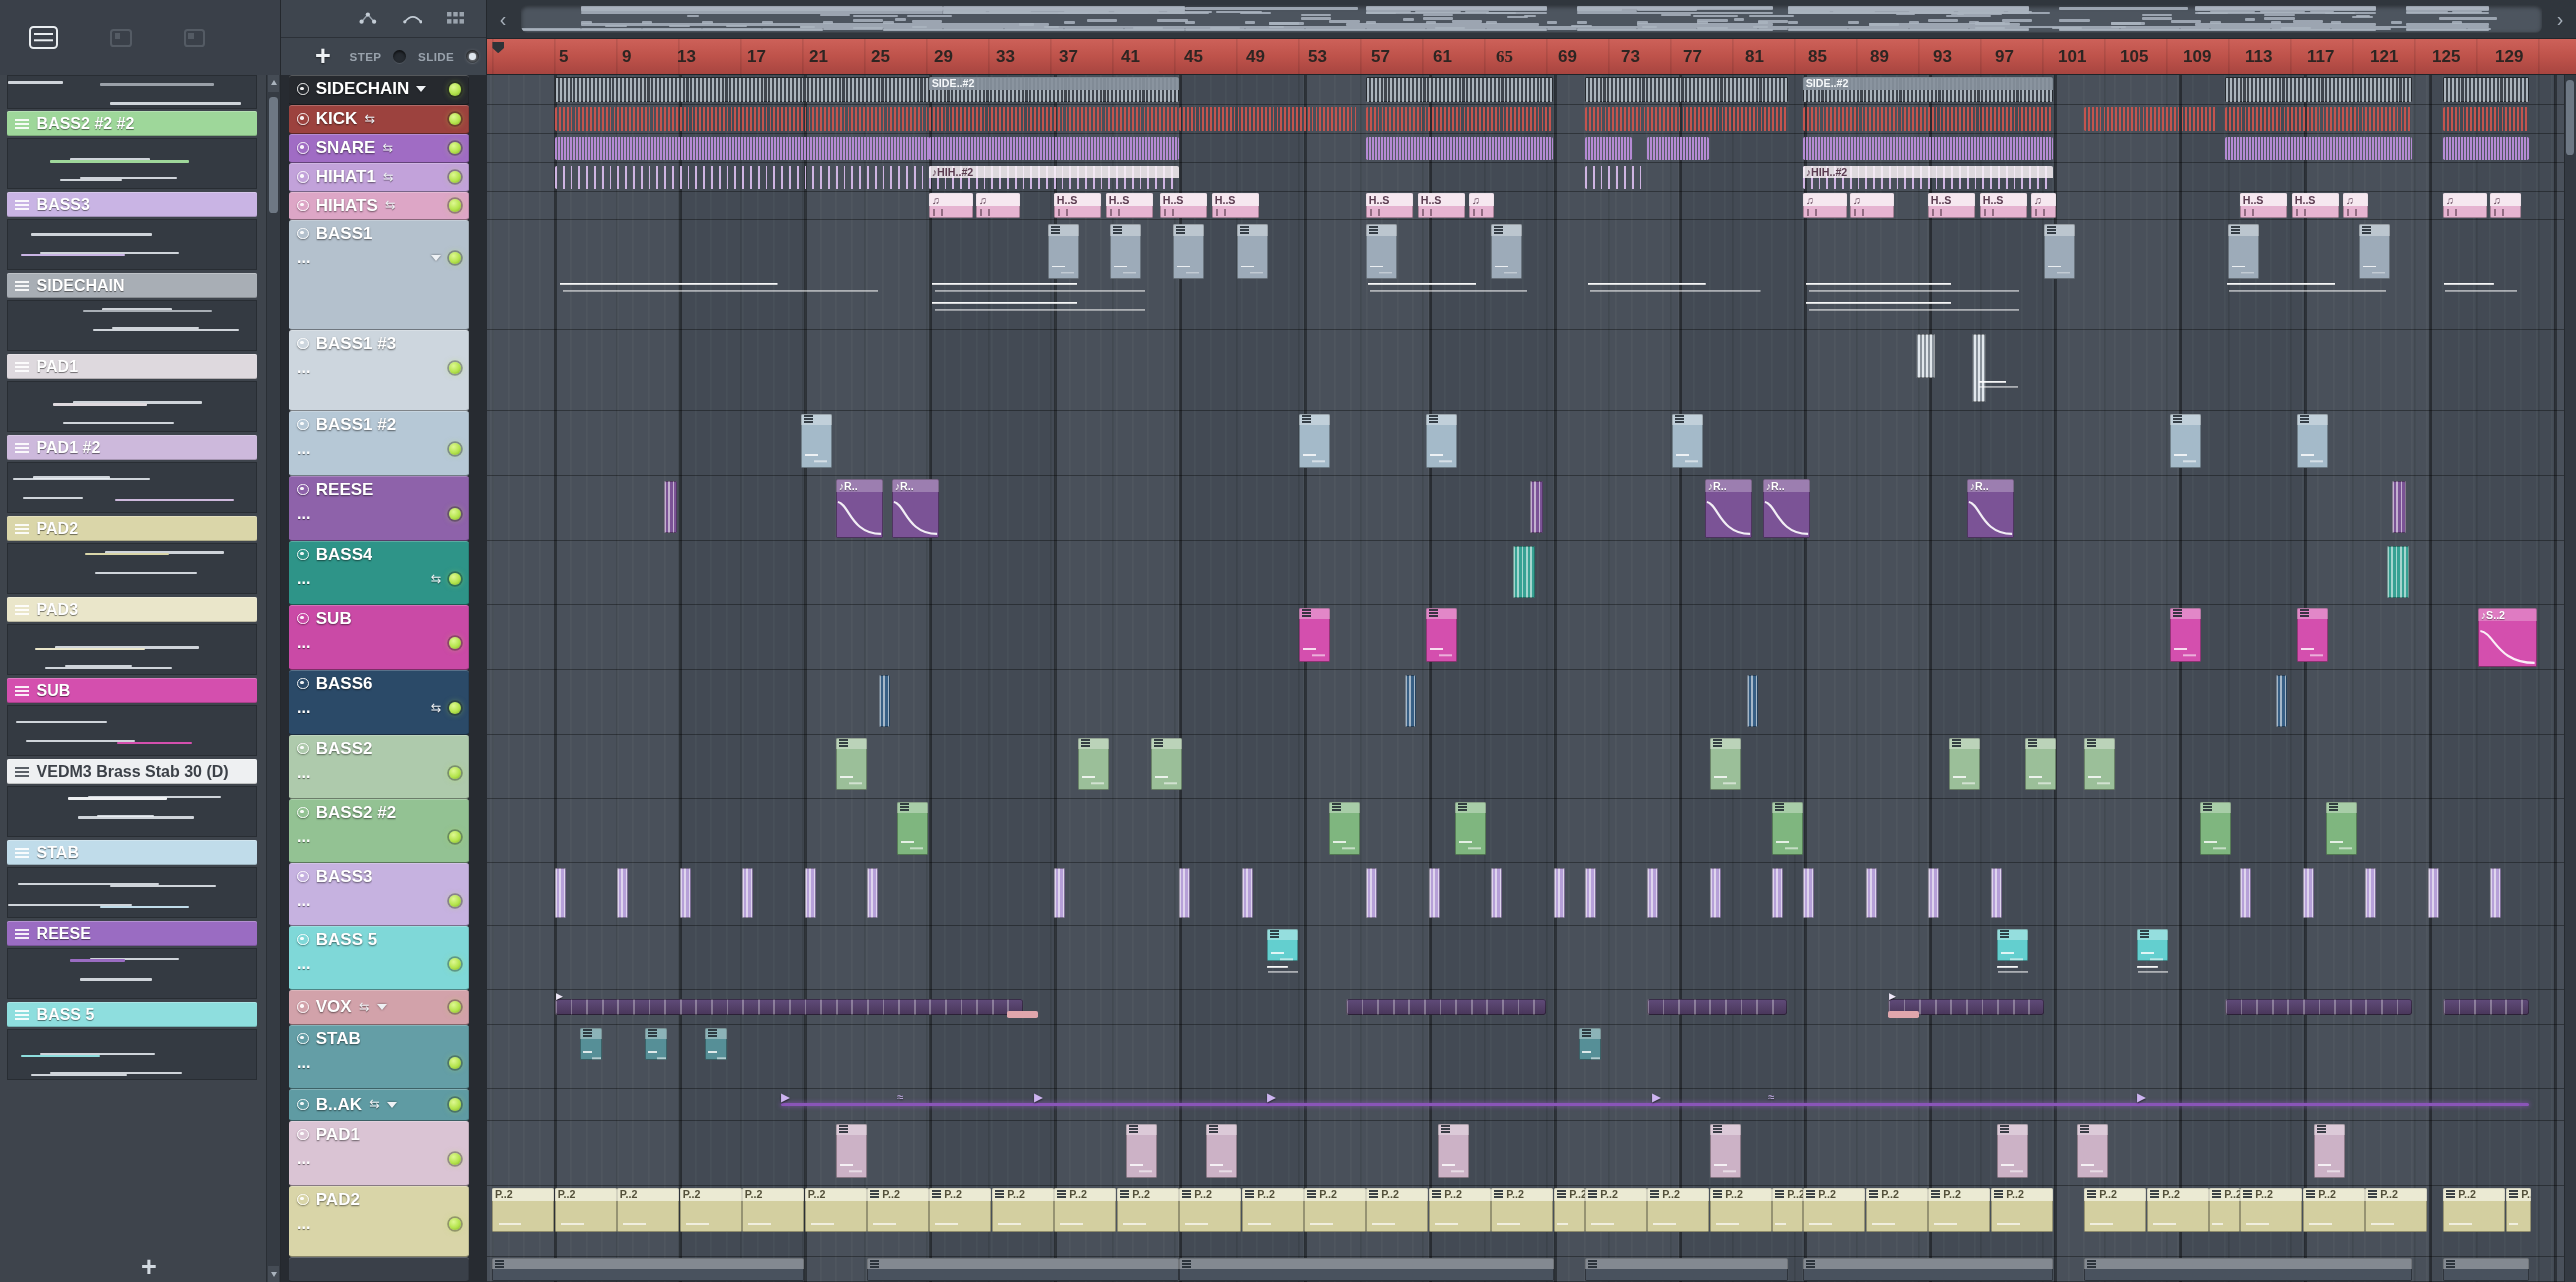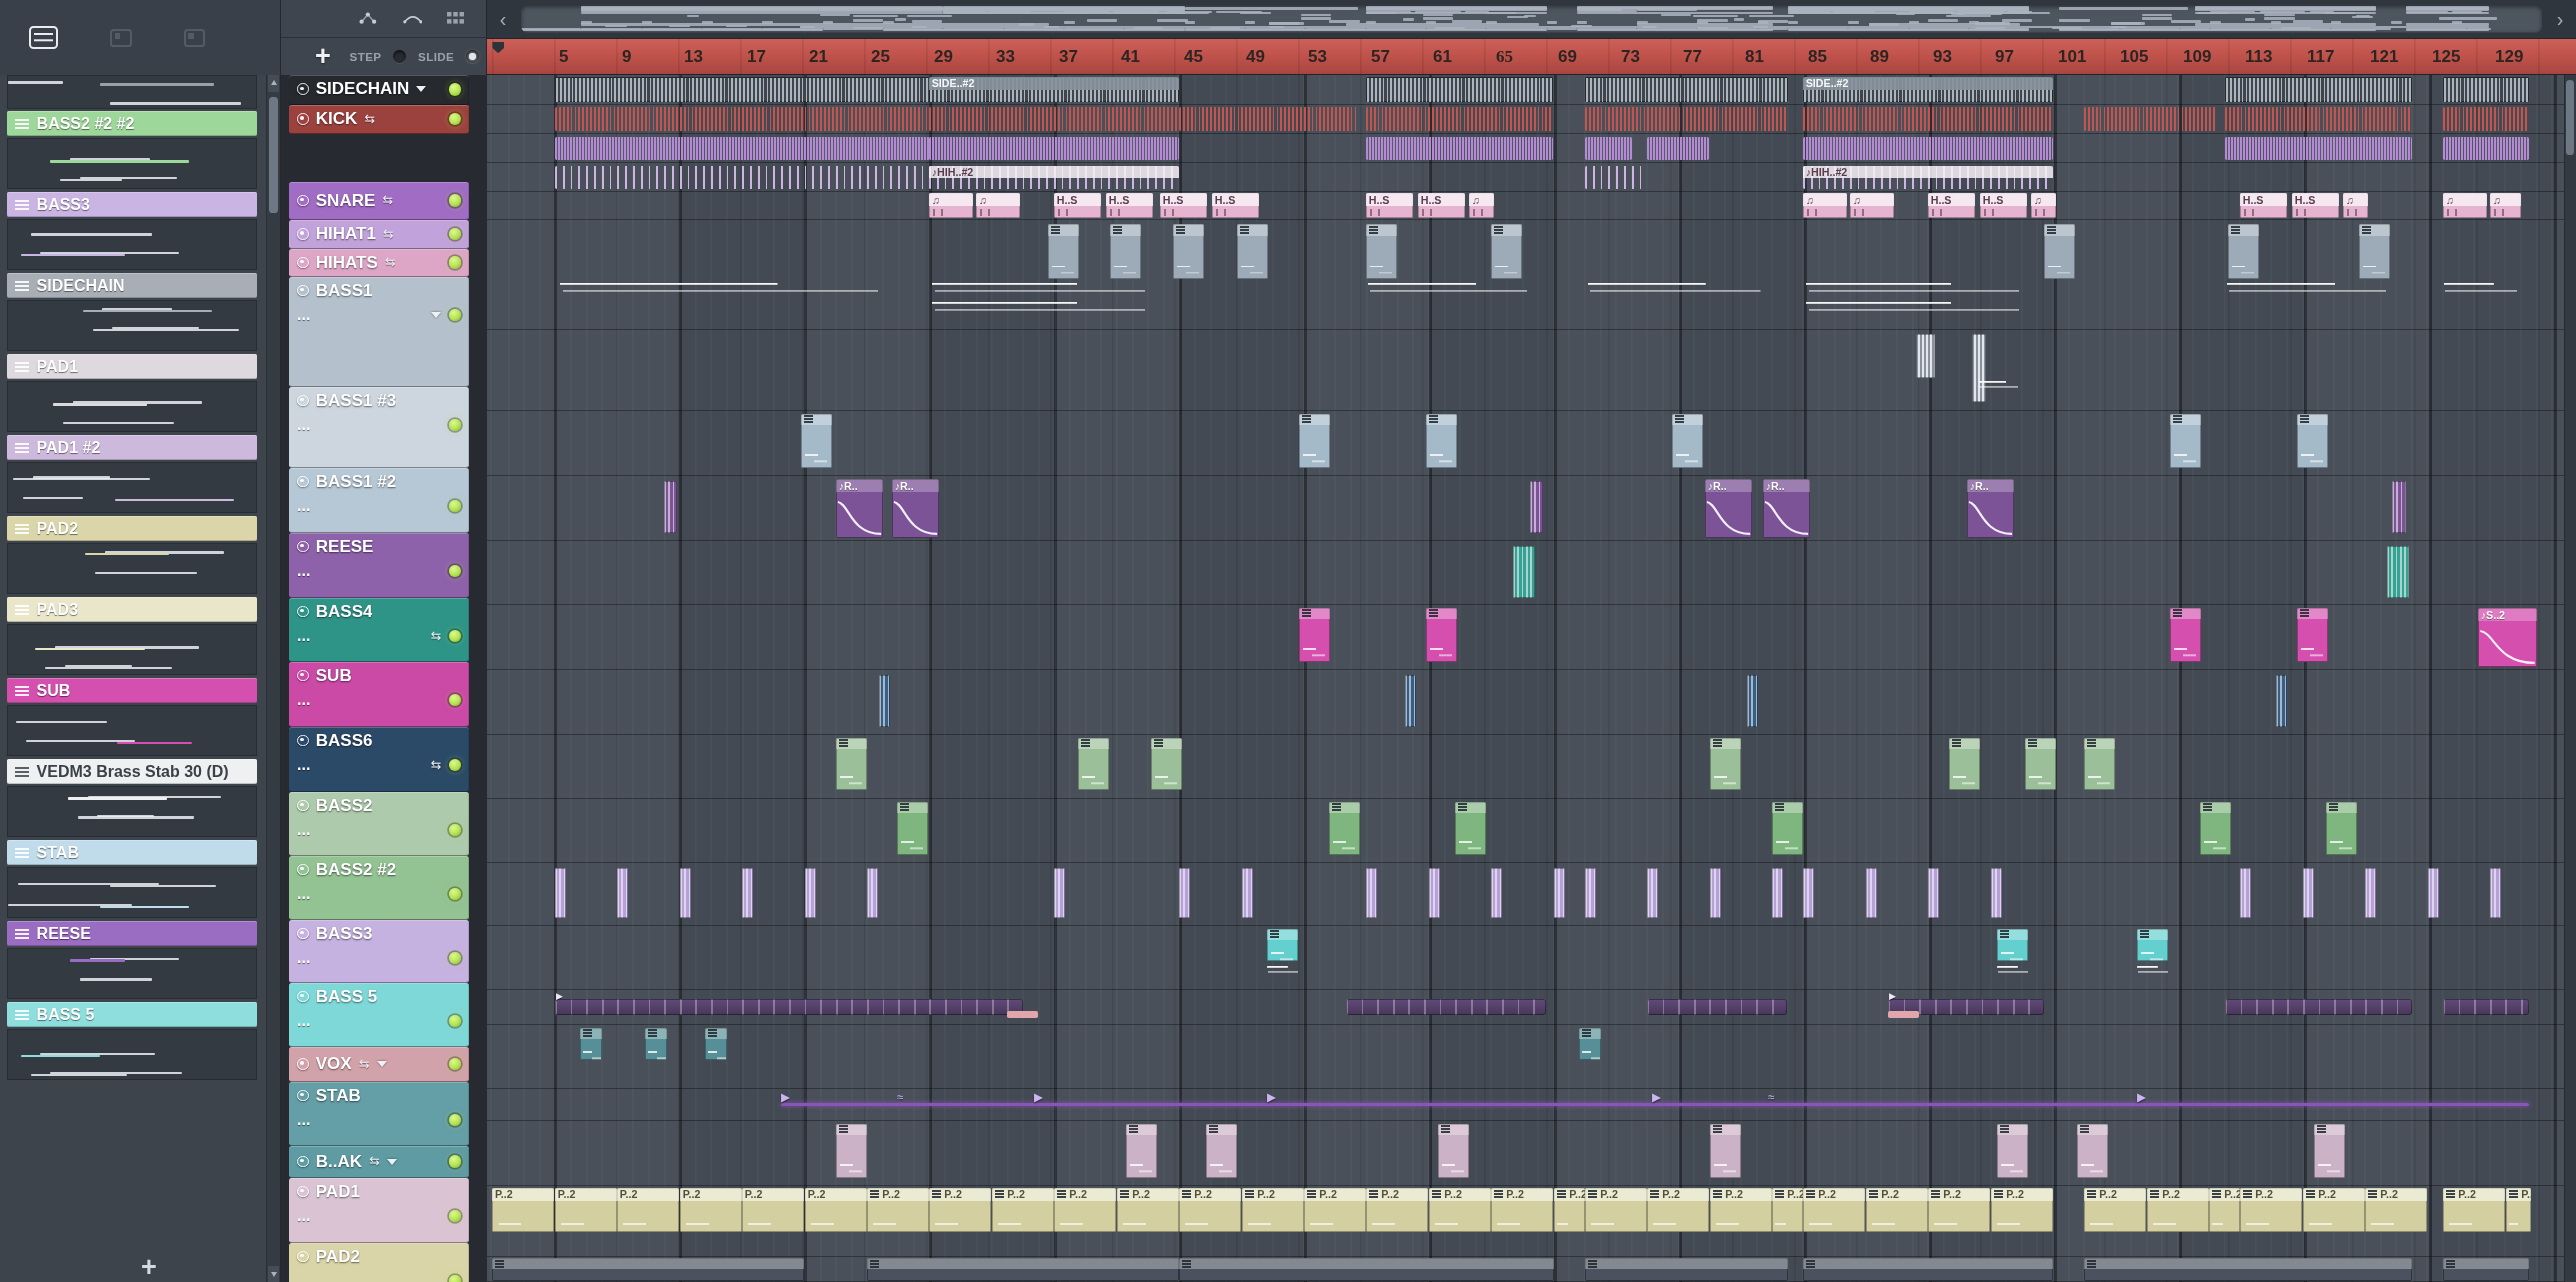--- a/index.html
+++ b/index.html
@@ -422,21 +422,21 @@
           <i style="left: 52.2388%; width: 9.70149%; top: 24px;"></i>
           <i style="left: 62.6866%; width: 11.9403%; top: 24px;"></i>
           <i style="left: 76.1194%; width: 15.6716%; top: 24px;"></i>
           <i style="left: 93.2836%; width: 4.10448%; top: 24px;"></i>
         </div>
       <span class="sb-arrow right">›</span>
     </div>
     <div class="ruler" id="ruler">
         <span class="bar-num" style="left: 72px;">5</span>
         <span class="bar-num" style="left: 135px;">9</span>
-        <span class="bar-num" style="left: 197px;">13</span>
+        <span class="bar-num" style="left: 190px;">13</span>
         <span class="bar-num" style="left: 260px;">17</span>
         <span class="bar-num" style="left: 322px;">21</span>
         <span class="bar-num" style="left: 384px;">25</span>
         <span class="bar-num" style="left: 447px;">29</span>
         <span class="bar-num" style="left: 509px;">33</span>
         <span class="bar-num" style="left: 572px;">37</span>
         <span class="bar-num" style="left: 634px;">41</span>
         <span class="bar-num" style="left: 697px;">45</span>
         <span class="bar-num" style="left: 759px;">49</span>
         <span class="bar-num" style="left: 821px;">53</span>
@@ -632,21 +632,21 @@
       </div>
       <div class="track-header" style="height: 29.5px; background: rgb(156, 66, 62);">
         <div class="th-row">
           <span class="mute-ic"></span>
           <span class="th-name">KICK</span>
           <span class="swap-ic">⇆</span>
           <span class="spacer"></span>
           <span class="led"></span>
         </div>
       </div>
-      <div class="track-header" style="height: 38px; background: rgb(160, 108, 196); margin-top: 48px;">
+      <div class="track-header" style="height: 29px; background: rgb(160, 108, 196);">
         <div class="th-row">
           <span class="mute-ic"></span>
           <span class="th-name">SNARE</span>
           <span class="swap-ic">⇆</span>
           <span class="spacer"></span>
           <span class="led"></span>
         </div>
       </div>
       <div class="track-header" style="height: 29px; background: rgb(194, 162, 218);">
         <div class="th-row">

